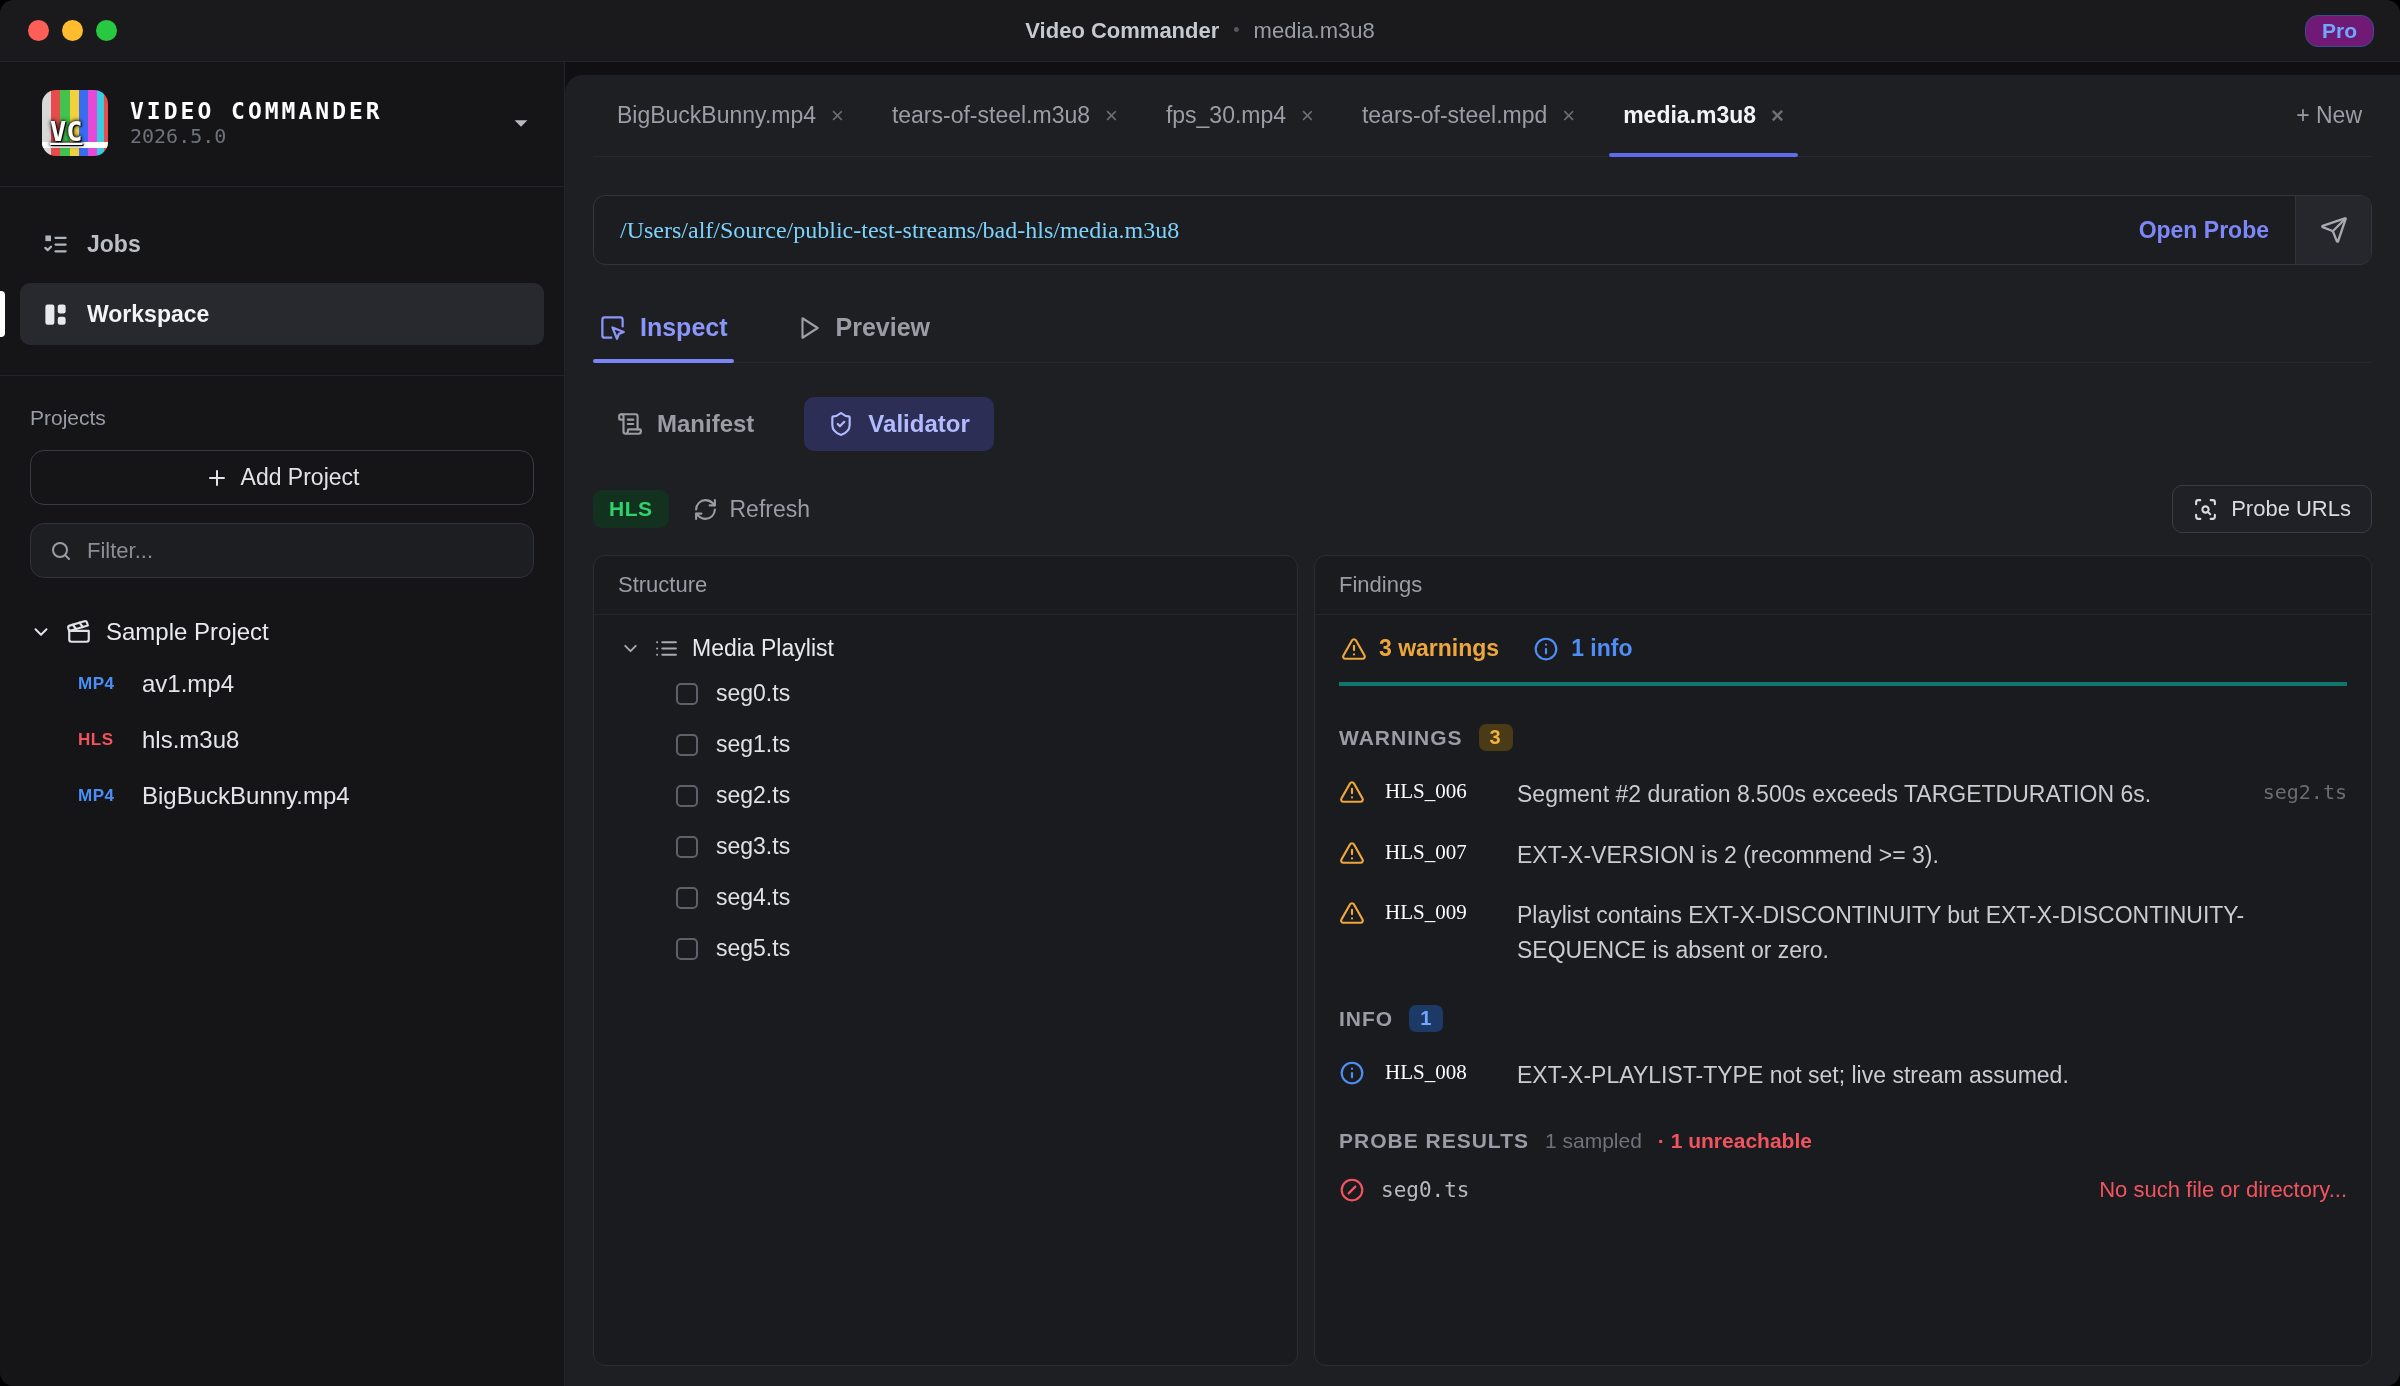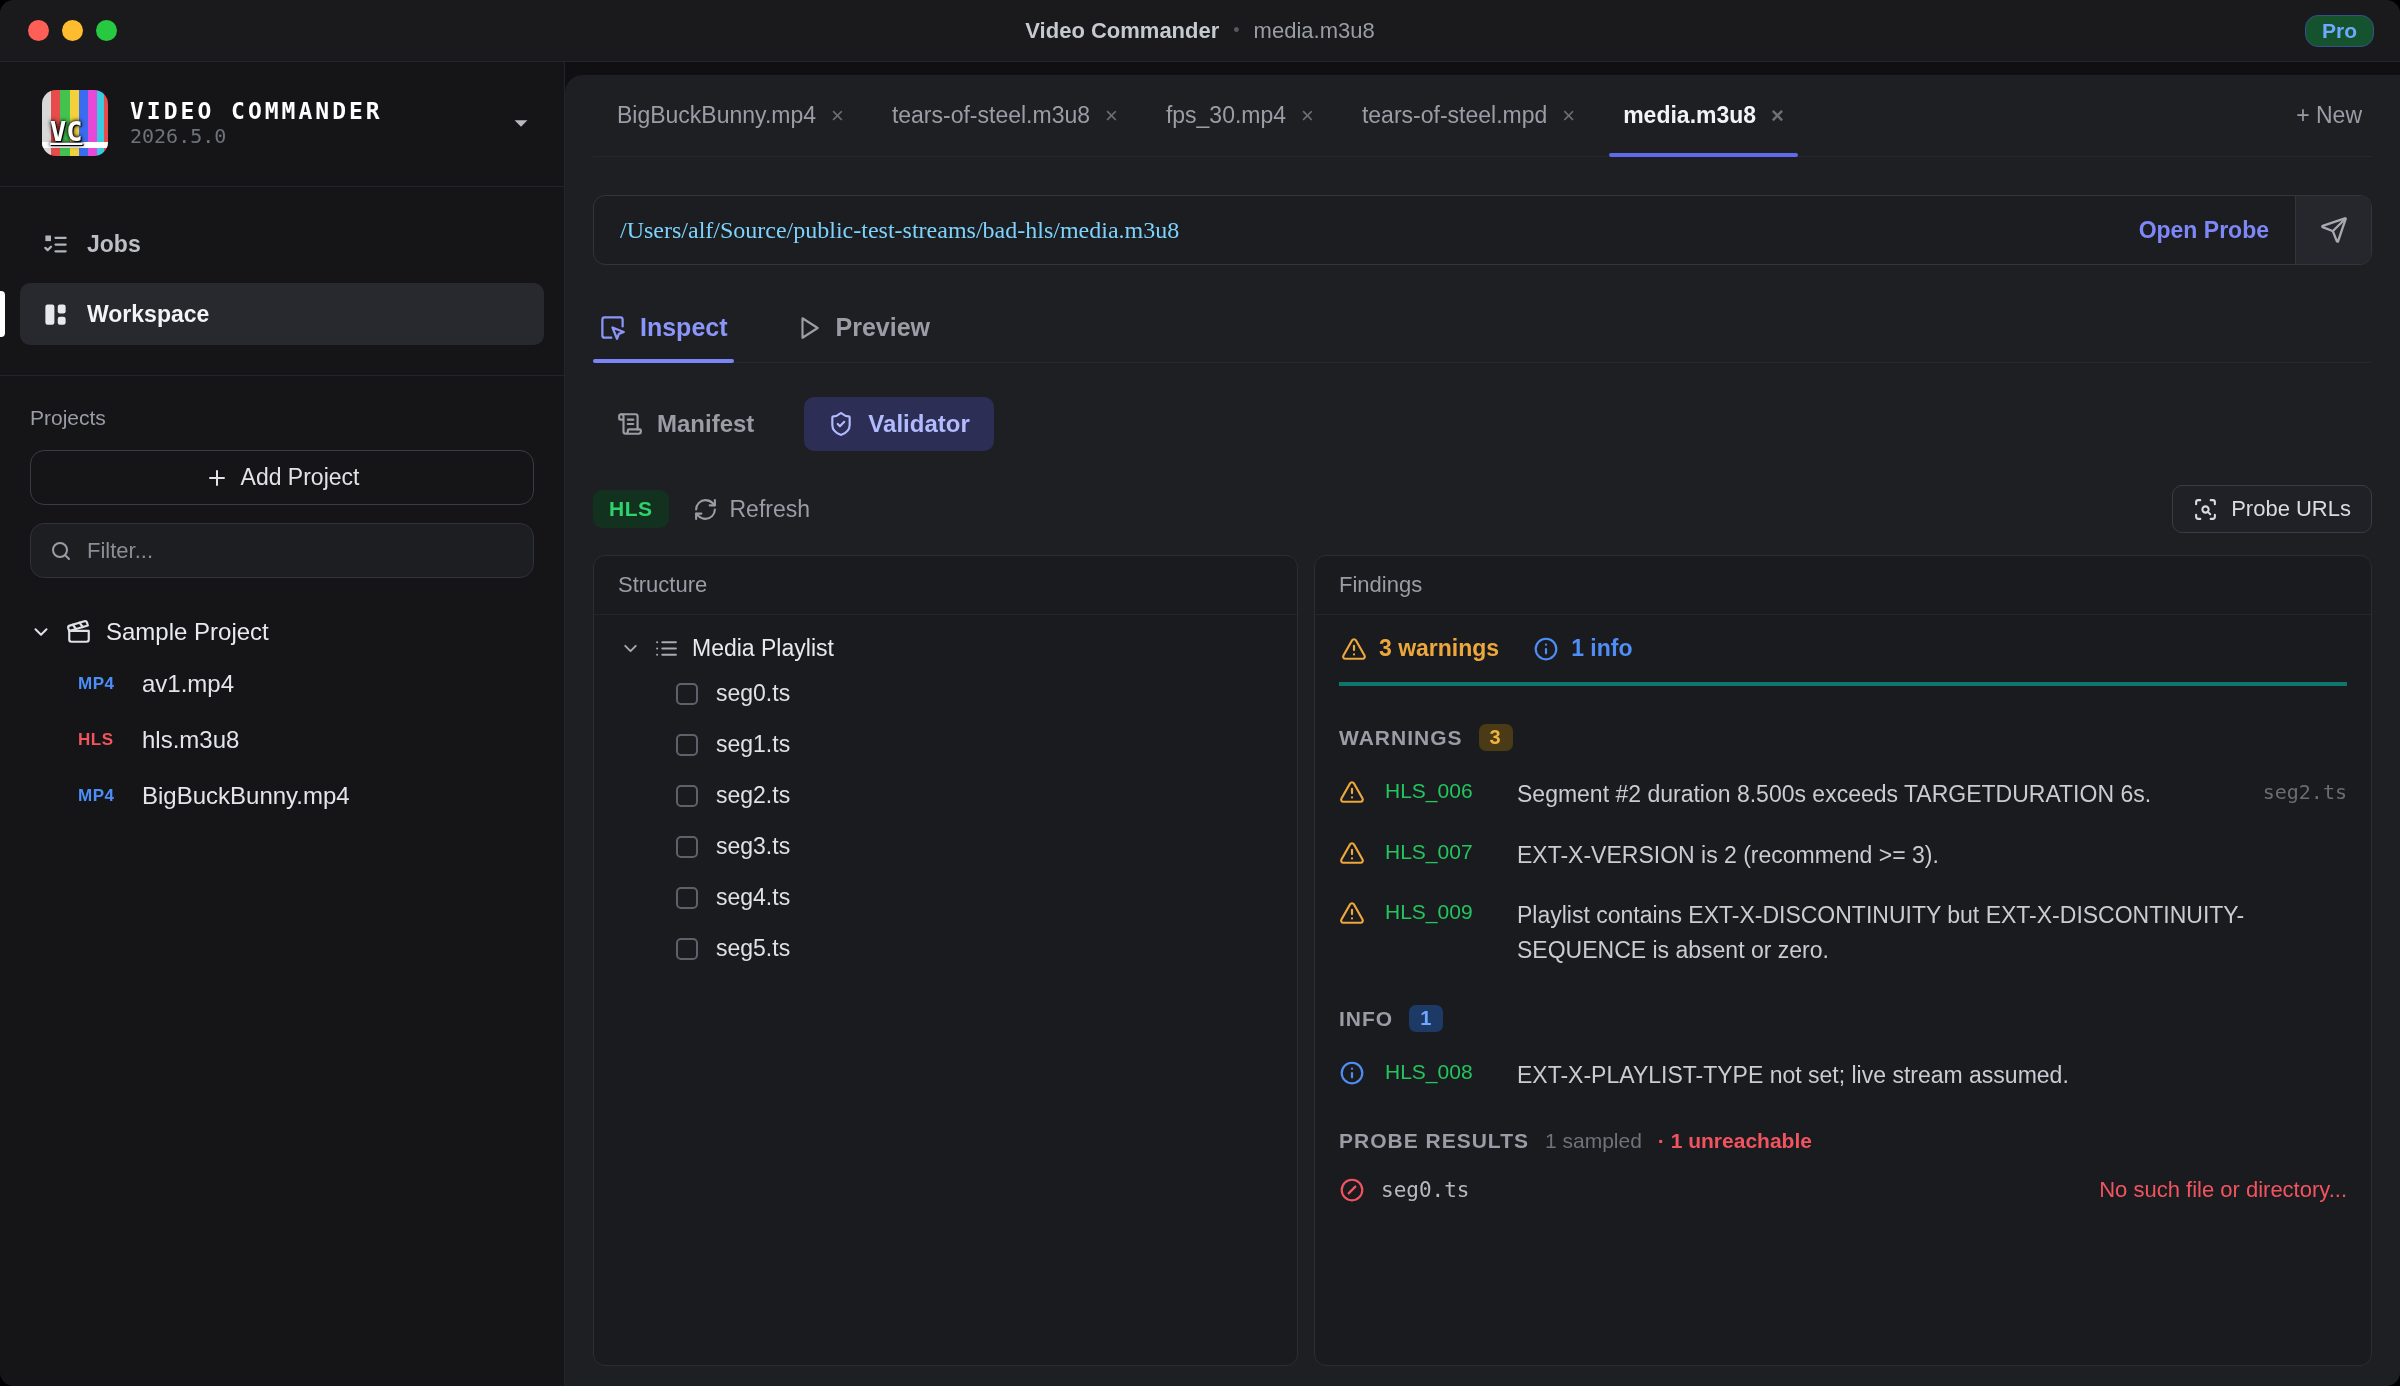--- a/index.html
+++ b/index.html
@@ -17,21 +17,21 @@
   svg{display:block;flex:none}
 
   
   .titlebar{height:62px;background:var(--titlebar);border-bottom:1px solid #232429;display:flex;align-items:center;justify-content:center;position:relative;flex:none}
   .lights{position:absolute;left:28px;top:0;height:100%;display:flex;align-items:center;gap:13px}
   .light{width:21px;height:21px;border-radius:50%}
   .light.red{background:#ff5f57}.light.yellow{background:#febc2e}.light.green{background:#28c840}
   .tb-title{color:#c6c9d0;font-weight:700}
   .tb-dot{color:#55585f;margin:0 14px;font-size:18px}
   .tb-sub{color:var(--dim)}
-  .pro-badge{position:absolute;right:26px;top:50%;transform:translateY(-50%);background:#14532d;border:1.5px solid #35508c;color:#6ea9ff;font-weight:700;font-size:21px;padding:3px 16px;border-radius:13px}
+  .pro-badge{position:absolute;right:26px;top:50%;transform:translateY(-50%);background:#701a75;border:1.5px solid #35508c;color:#6ea9ff;font-weight:700;font-size:21px;padding:3px 16px;border-radius:13px}
 
   .body-row{flex:1;display:flex;min-height:0}
 
   
   .sidebar{width:565px;flex:none;background:var(--sidebar);border-right:1px solid #232429;display:flex;flex-direction:column}
   .brand{display:flex;align-items:center;gap:22px;padding:28px 32px 30px 42px;border-bottom:1px solid #232429}
   .logo{width:66px;height:66px;border-radius:14px;position:relative;overflow:hidden;flex:none;
     background:linear-gradient(90deg,#d8d8d8 0 14%,#e84b4b 14% 28%,#43c24e 28% 42%,#f2d13d 42% 56%,#3a6cf0 56% 70%,#e648d8 70% 84%,#39cbe0 84% 94%,#e84b4b 94% 100%)}
   .logo::before{content:"";position:absolute;left:0;right:0;bottom:12%;height:10%;background:#fff}
   .logo span{position:absolute;left:8px;bottom:14%;font-family:"DejaVu Sans Mono",monospace;font-weight:800;font-size:27px;color:#fff;text-decoration:underline;text-shadow:0 0 5px #000,0 0 3px #000,1px 1px 0 #000}
@@ -117,21 +117,21 @@
   .sum-item.warn{color:var(--warn)}
   .sum-item.inf{color:var(--info)}
   .sec-head{display:flex;align-items:center;gap:16px;margin-top:38px;color:var(--dim);font-weight:700;font-size:21px;letter-spacing:1px}
   .count-badge{font-size:20px;font-weight:800;border-radius:7px;padding:2px 11px}
   .count-badge.warn{background:#4a3a15;color:#f0b341}
   .count-badge.inf{background:#1d3a66;color:#6ea9ff}
   .finding{display:grid;grid-template-columns:30px 116px 1fr auto;column-gap:16px;align-items:start;margin-top:26px}
   .finding .ficon{margin-top:2px}
   .ficon.warn{color:var(--warn)}
   .ficon.inf{color:var(--info)}
-  .fcode{font-family:Liberation Sans, sans-serif;color:#22c55e;font-size:21px;padding-top:2px;white-space:nowrap}
+  .fcode{font-family:Liberation Serif, serif;color:#ffffff;font-size:21px;padding-top:2px;white-space:nowrap}
   .fmsg{color:#c9ccd3;font-size:23px;line-height:1.5;max-width:840px}
   .fctx{font-family:"DejaVu Sans Mono",monospace;color:#696c73;font-size:20px;padding-top:3px}
   .probe-head{margin-top:36px;display:flex;align-items:baseline;gap:16px}
   .probe-head .lbl{color:var(--dim);font-weight:700;font-size:21px;letter-spacing:1px}
   .probe-head .sampled{color:#6f727b;font-size:21px}
   .probe-head .unreach{color:var(--err);font-weight:600;font-size:21px}
   .probe-row{display:flex;align-items:center;gap:16px;margin-top:24px}
   .probe-row .name{font-family:"DejaVu Sans Mono",monospace;color:#b6b9c1;font-size:21px}
   .probe-row .error{margin-left:auto;color:var(--err);font-size:22px}
 </style>

